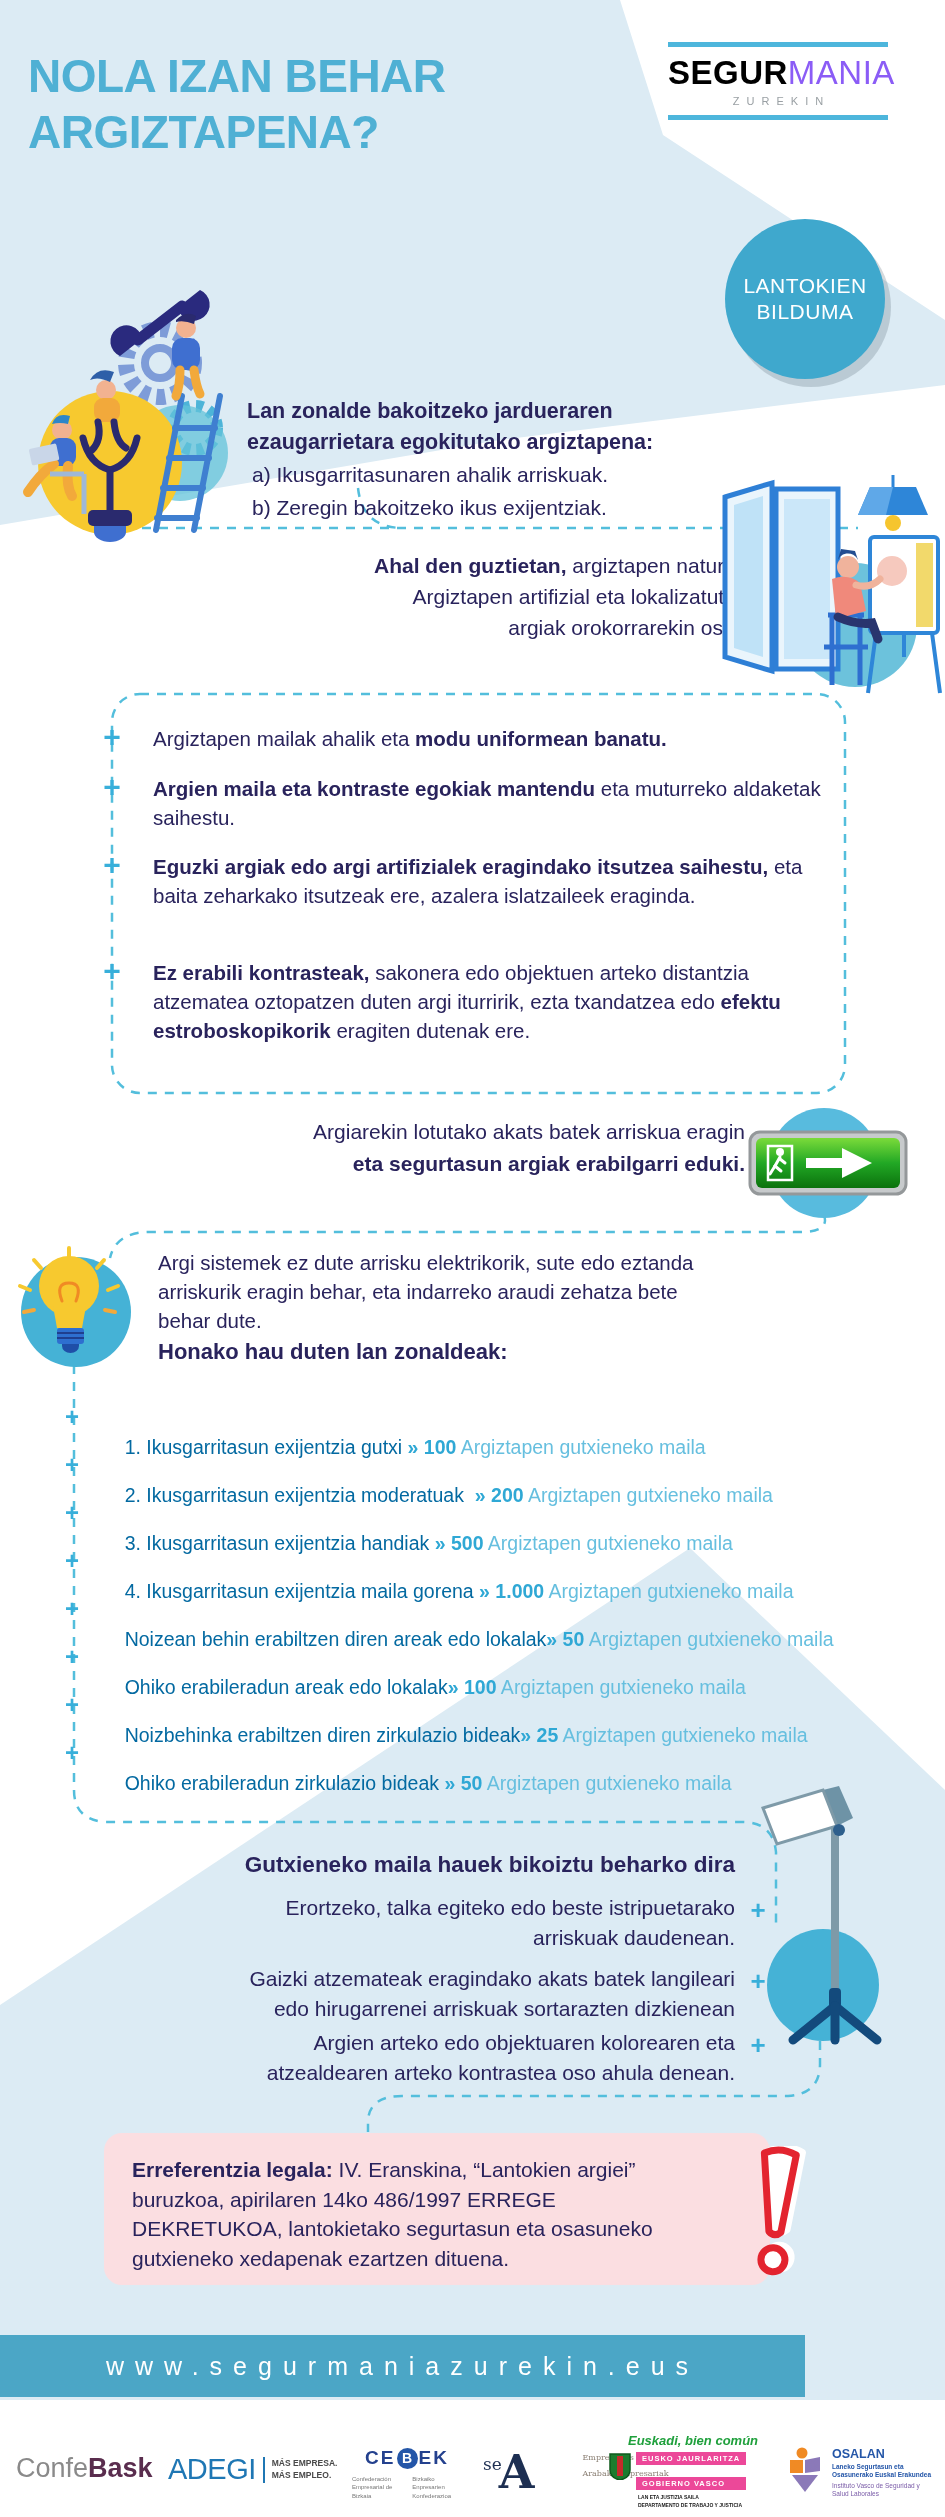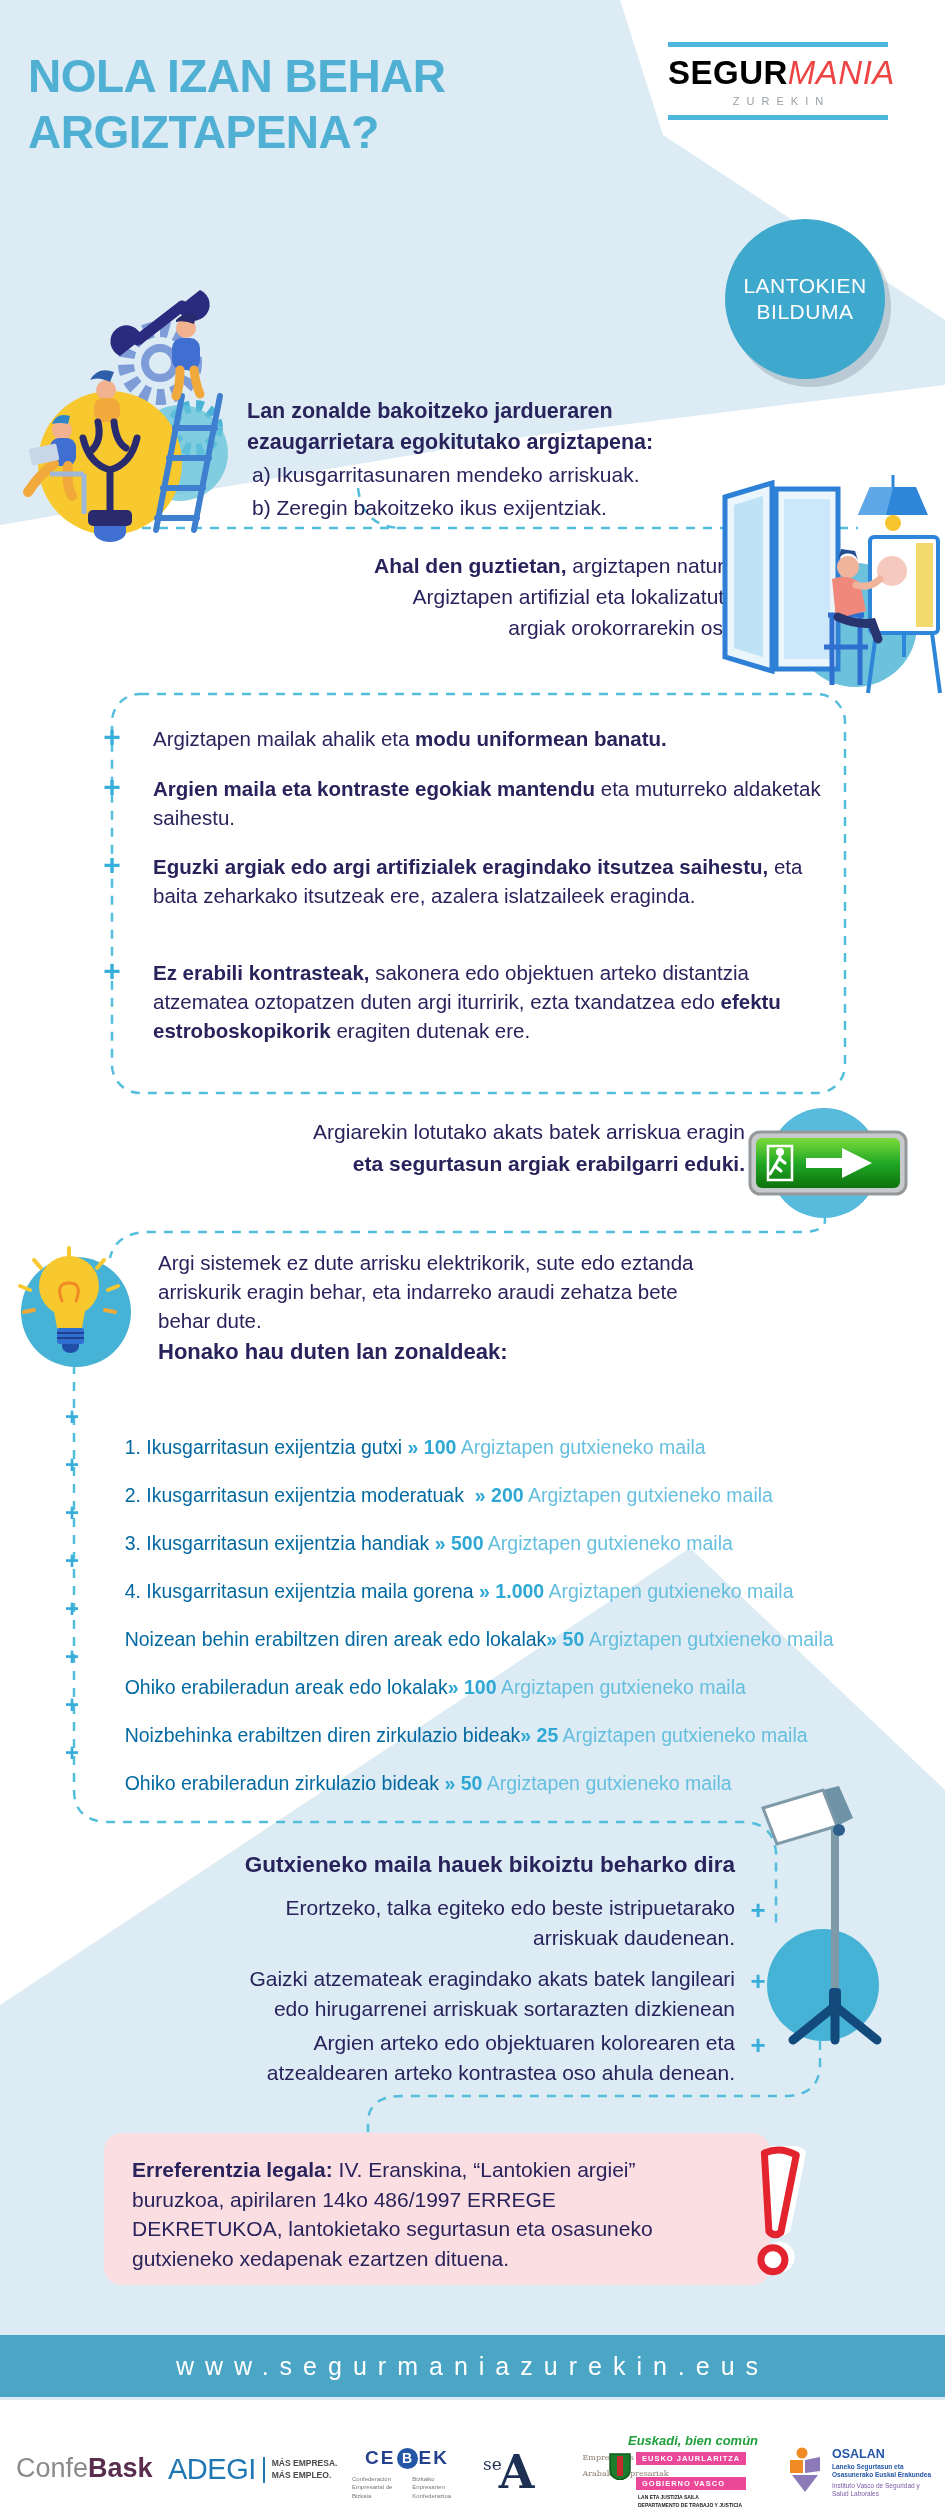--- a/index.html
+++ b/index.html
@@ -14,21 +14,21 @@
   .b{font-weight:bold;}
   
   .title{left:28px;top:48px;font-size:46px;line-height:56px;font-weight:800;
          color:#4FB0D4;letter-spacing:-0.5px;}
   .title .light{font-weight:400;}
   .title .gap{margin-right:14px;}
   .logo{left:668px;top:42px;width:220px;text-align:center;}
   .logo .bar{height:5px;background:#4DB6DC;}
   .logo .mark{font-size:33px;line-height:40px;margin:6px 0 0 0;letter-spacing:0.5px;}
   .logo .mark .p1{color:#000000;font-weight:bold;}
-  .logo .mark .p2{color:#ef4444;font-weight:300;font-style:italic;}
+  .logo .mark .p2{color:#8b5cf6;font-weight:300;}
   .logo .tag{font-size:11px;letter-spacing:7px;color:#9AA0A4;margin:2px 0 8px 7px;}
   .badge{left:725px;top:219px;width:160px;height:160px;border-radius:50%;
          background:#3FA8CD;color:#fff;display:flex;flex-direction:column;
          justify-content:center;align-items:center;font-size:21px;line-height:26px;
          font-weight:500;letter-spacing:0.5px;box-shadow:6px 8px 0 rgba(100,120,130,0.28);}
   
   .intro-h{left:247px;top:396px;font-size:21.5px;line-height:31px;font-weight:bold;}
   .intro-ab{left:252px;top:458px;font-size:21px;line-height:33px;}
   
   .natural{right:187px;top:550px;width:580px;text-align:right;font-size:21px;line-height:31px;}
@@ -51,21 +51,21 @@
   .level .lsuffix{color:#66BFDF;}
   
   .double-h{right:210px;top:1852px;width:700px;text-align:right;
             font-size:22.5px;font-weight:bold;}
   .ditem{right:210px;width:620px;text-align:right;font-size:21px;line-height:30px;}
   .dplus{left:742px;width:32px;text-align:center;color:#38AFDA;font-size:26px;font-weight:900;}
   
   .legal{left:104px;top:2133px;width:666px;height:152px;background:#FBDEE1;border-radius:18px;}
   .legal p{margin:22px 82px 0 28px;font-size:21px;line-height:29.5px;}
   
-  .band{left:0;top:2335px;width:945px;height:62px;background:#4BA6C6;
+  .band{left:0;top:2335px;width:805px;height:62px;background:#4BA6C6;
         display:flex;align-items:center;justify-content:center;}
   .band .url{color:#ffffff;font-size:25px;letter-spacing:11px;font-weight:400;}
   
   .logos{left:0;top:2425px;width:945px;height:92px;background:#ffffff;}
   .confebask{left:16px;top:28px;font-size:27px;}
   .confebask .g{color:#8A8A8A;font-weight:300;}
   .confebask .p{color:#5A2D4E;font-weight:bold;}
   .adegi{left:168px;top:28px;display:flex;align-items:center;}
   .adegi .n{color:#1F77B4;font-weight:400;font-size:29px;letter-spacing:-0.5px;}
   .adegi .sep{width:2px;height:26px;background:#1F77B4;margin:0 7px;}
@@ -174,21 +174,21 @@
     <path d="M44,186 q-14,10 -26,28 M58,188 q-2,20 4,30" stroke="#F2A93B" stroke-width="10" fill="none" stroke-linecap="round"></path>
     <rect x="20" y="168" width="28" height="17" rx="2" fill="#C9D6E8" transform="rotate(-12 34 176)"></rect>
     <path d="M40,196 h34 M74,196 v40" stroke="#9FB8D8" stroke-width="5"></path>
   </svg>
 
   <div class="abs intro-h">
     <div>Lan zonalde bakoitzeko jardueraren</div>
     <div>ezaugarrietara egokitutako argiztapena:</div>
   </div>
   <div class="abs intro-ab">
-    <div>a) Ikusgarritasunaren mendeko arriskuak.</div>
+    <div>a) Ikusgarritasunaren ahalik arriskuak.</div>
     <div>b) Zeregin bakoitzeko ikus exijentziak.</div>
   </div>
 
   <div class="abs natural">
     <div><span class="b">Ahal den guztietan,</span><span> argiztapen naturala.</span></div>
     <div>Argiztapen artifizial eta lokalizatutako</div>
     <div>argiak orokorrarekin osatu.</div>
   </div>
 
   <svg class="abs" style="left:720px;top:475px" width="225" height="230" viewBox="0 0 225 230">

